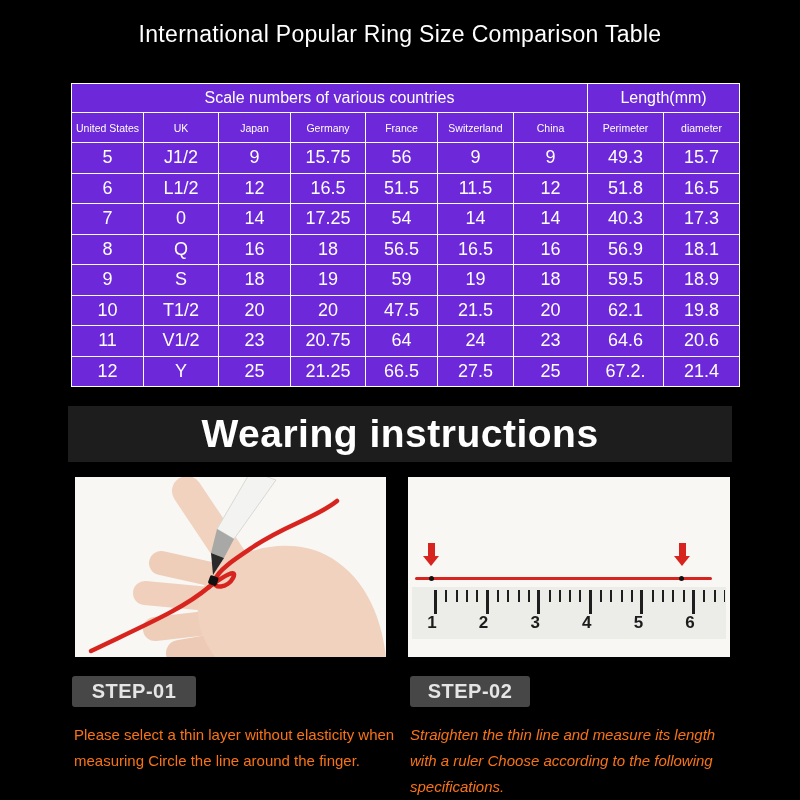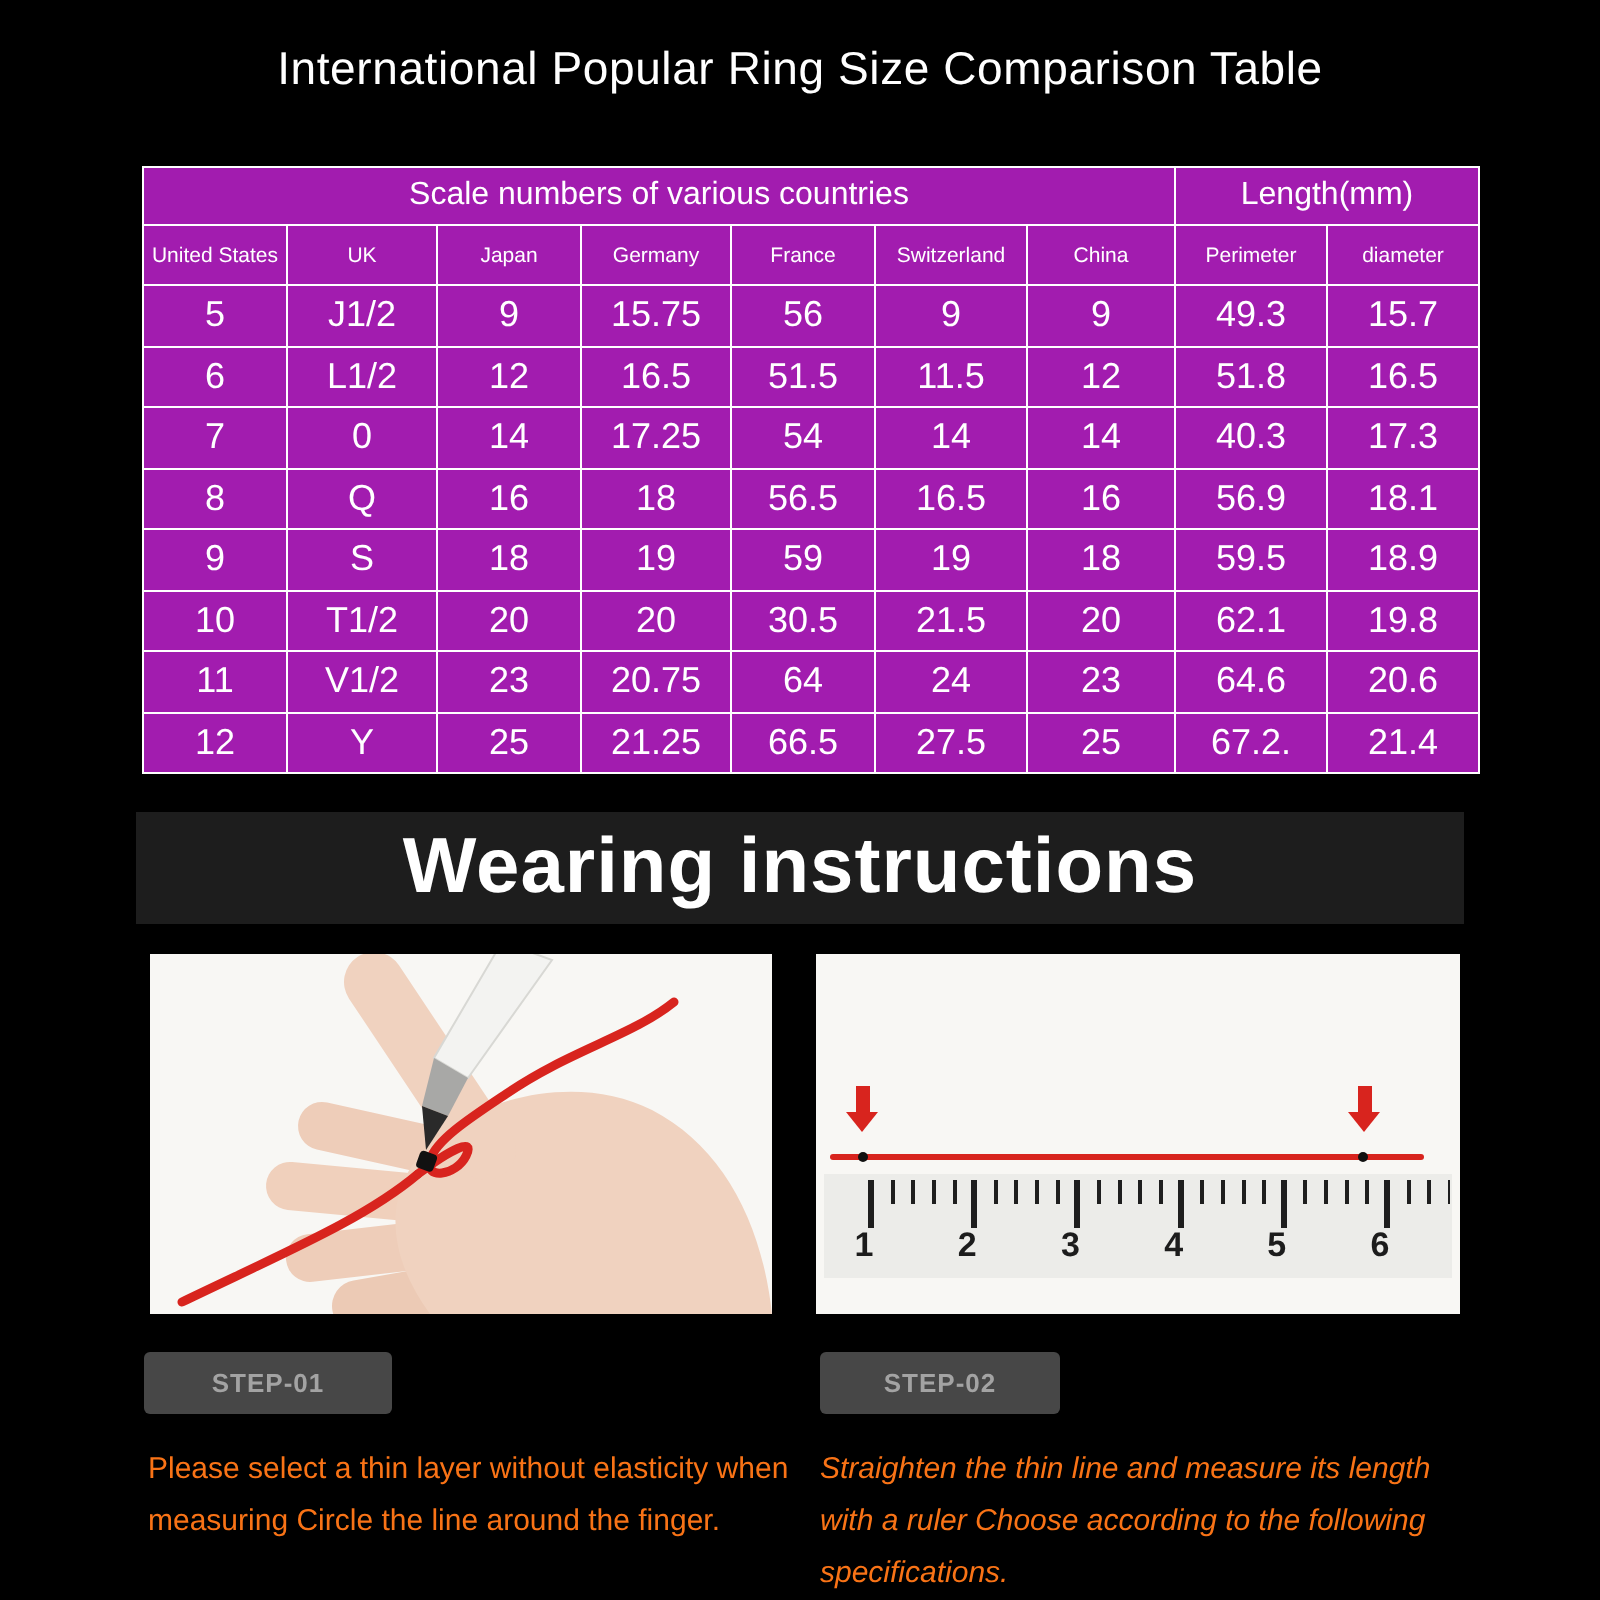--- a/index.html
+++ b/index.html
@@ -7,21 +7,21 @@
     width:800px; height:800px; background:#000; position:relative; overflow:hidden;
     font-family:"Liberation Sans", sans-serif; color:#fff;
     --red:#d8241e; --panel-bg:#f8f7f4; --strip-bg:#ecece9; --badge-bg:#474747; --section-bg:#1d1d1d;
   }
   .title {
     position:absolute; top:21px; left:0; width:100%; margin:0;
     text-align:center; font-size:23px; font-weight:normal; letter-spacing:0.3px; color:#fff;
   }
   table.ring {
     position:absolute; left:71px; top:83px; width:668px; border-collapse:collapse;
-    table-layout:fixed; background:#a21caf;
+    table-layout:fixed; background:#6d28d9;
   }
   table.ring th, table.ring td {
     border:1.5px solid #fff; text-align:center; vertical-align:middle;
     padding:0; color:#fff; overflow:hidden; white-space:nowrap; font-weight:normal;
   }
   table.ring tr.group-row th { height:28px; font-size:16px; }
   table.ring tr.col-row th  { height:29px; font-size:10.5px; }
   table.ring tbody td { height:29.5px; font-size:18px; }
   .section-bar {
     position:absolute; left:68px; top:406px; width:664px; height:56px; background:var(--section-bg);
@@ -49,21 +49,21 @@
     position:absolute; left:22px; top:3px; width:261px; height:24px;
     background:repeating-linear-gradient(90deg,#1e1e1e 0 3px,transparent 3px 51.6px);
   }
   .ruler-numbers span {
     position:absolute; top:26px; transform:translateX(-50%);
     font-size:17px; font-weight:bold; color:#1c1c1c;
   }
   .badge {
     position:absolute; top:676px; height:31px; background:var(--badge-bg); border-radius:3px;
     display:flex; align-items:center; justify-content:center;
-    font-size:13px; font-weight:bold; color:#a3a3a3; letter-spacing:0.5px;
+    font-size:20px; font-weight:bold; color:#e5e5e5; letter-spacing:0.5px;
   }
   .badge.b1 { left:72px;  width:124px; }
   .badge.b2 { left:410px; width:120px; }
   .step-text { position:absolute; top:722px; font-size:15px; line-height:26px; color:#f97316; }
   .step-text div { white-space:nowrap; }
   .step-text.s1 { left:74px; }
   .step-text.s2 { left:410px;font-style:italic; }
 </style>
 </head>
 <body style="--red: #d8241e; --panel-bg: #f8f7f4; --strip-bg: #ecece9; --badge-bg: #474747; --section-bg: #1d1d1d;">
@@ -155,21 +155,21 @@
           <td>19</td>
           <td>18</td>
           <td>59.5</td>
           <td>18.9</td>
         </tr>
         <tr>
           <td>10</td>
           <td>T1/2</td>
           <td>20</td>
           <td>20</td>
-          <td>30.5</td>
+          <td>47.5</td>
           <td>21.5</td>
           <td>20</td>
           <td>62.1</td>
           <td>19.8</td>
         </tr>
         <tr>
           <td>11</td>
           <td>V1/2</td>
           <td>23</td>
           <td>20.75</td>

